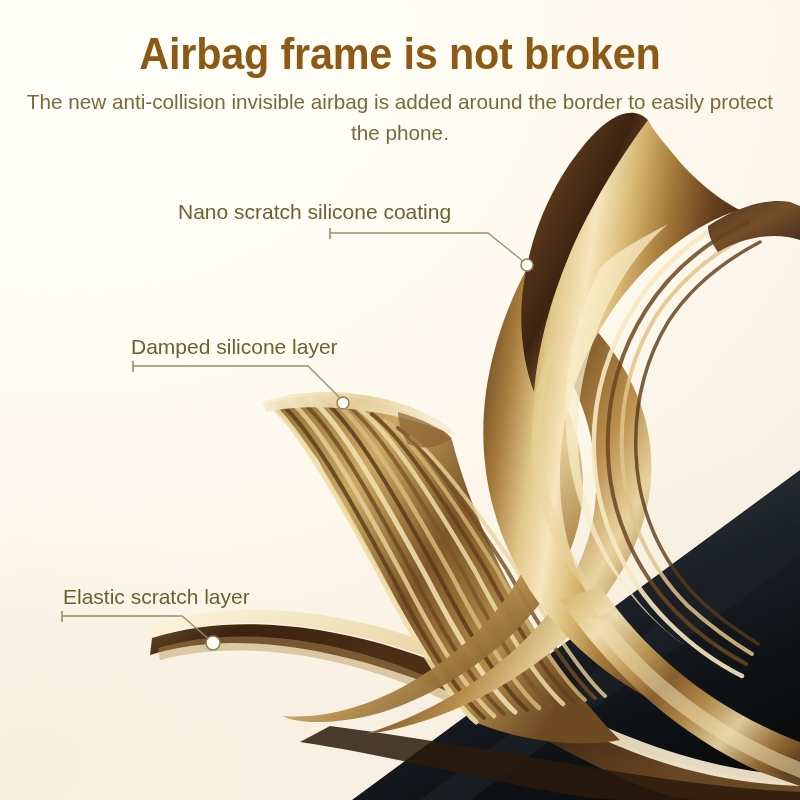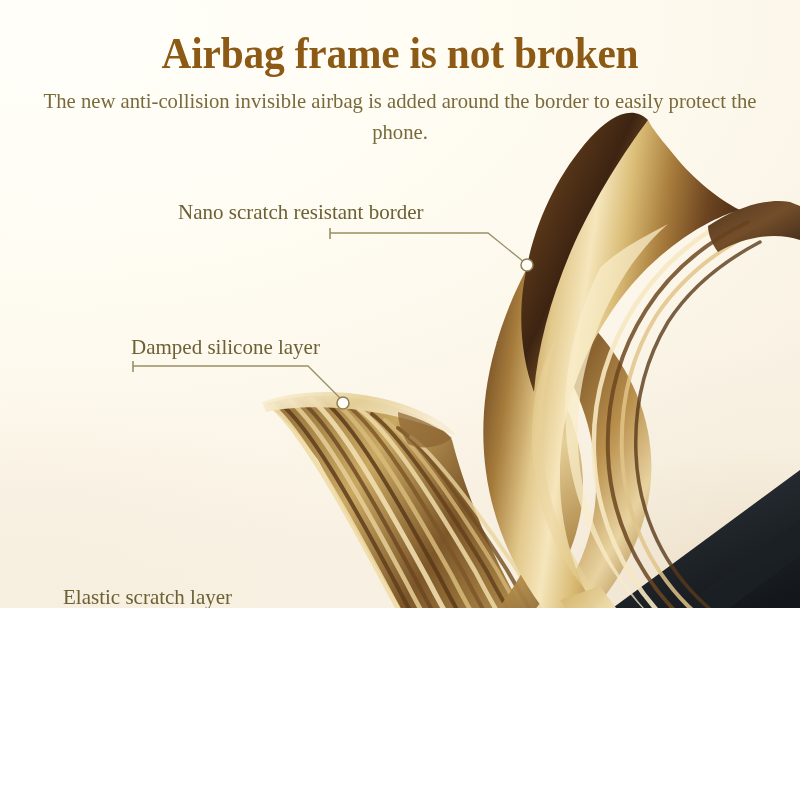--- a/index.html
+++ b/index.html
@@ -4,23 +4,23 @@
 <title>Airbag frame is not broken</title>
 <style>
   html, body {
     margin: 0;
     padding: 0;
     background: #ffffff;
   }
   #poster {
     position: relative;
     width: 800px;
-    height: 608px;
+    height: 800px;
     overflow: hidden;
-    font-family: Liberation Serif, serif;
+    font-family: Liberation Sans, sans-serif;
     background: #000000;
   }
   #bg-layer {
     position: absolute;
     inset: 0;
     background:
       radial-gradient(120% 90% at 8% 4%, #fffef9 0%, #fffdf4 35%, #fdf8ec 70%, #f8f1e3 100%);
   }
   #bg-warm {
     position: absolute;
@@ -303,19 +303,19 @@
         <circle class="leader-dot" cx="213" cy="643" r="7"></circle>
       </g>
 
     </g>
   </svg>
 
   <div id="headline">Airbag frame is not broken</div>
 
   <div id="subtitle">The new anti-collision invisible airbag is added around the border to easily protect the phone.</div>
 
-  <div class="callout-label" id="label-nano">Nano scratch resistant border</div>
+  <div class="callout-label" id="label-nano">Nano scratch silicone coating</div>
 
   <div class="callout-label" id="label-damp">Damped silicone layer</div>
 
   <div class="callout-label" id="label-elas">Elastic scratch layer</div>
 
 </div>
 
 </body></html>

